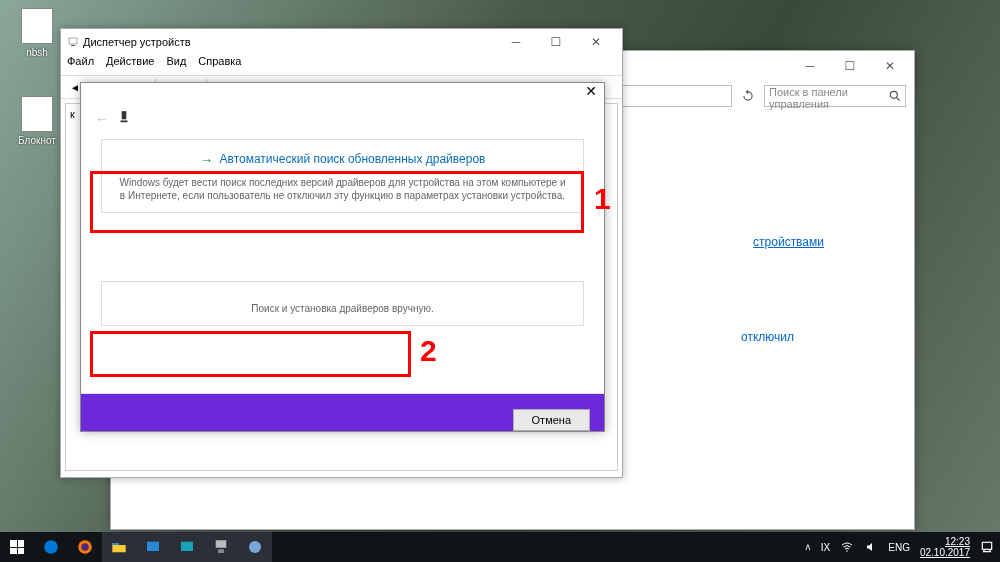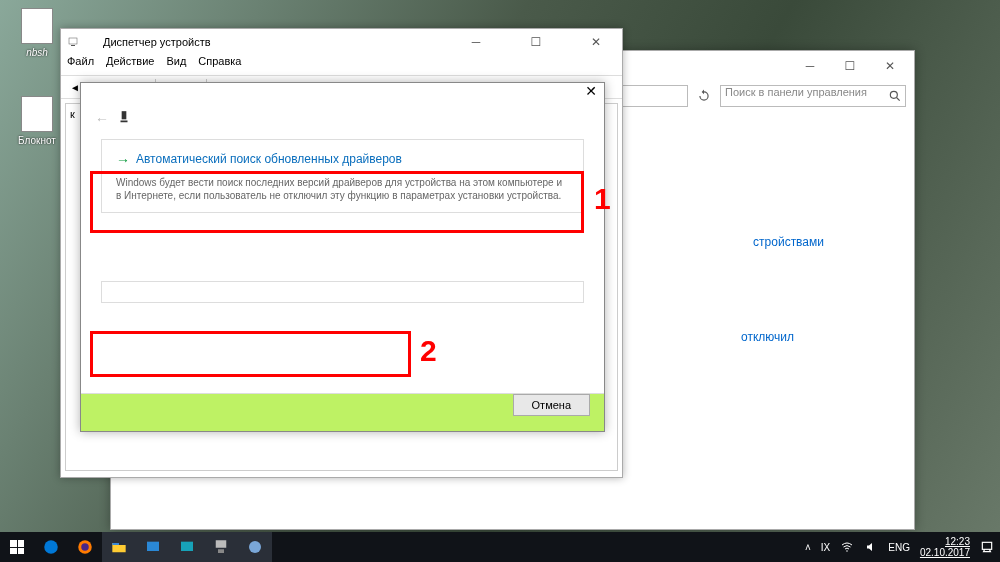--- a/index.html
+++ b/index.html
@@ -11,62 +11,62 @@
   
   .desktop-icon { position:absolute; width:50px; text-align:center; color:#fff; font-size:10px; text-shadow:0 0 2px #000; }
   .desktop-icon .box { width:32px; height:36px; margin:0 auto 3px; background:#fff; border:1px solid #888; }
   
   .cp-window { position:absolute; left:110px; top:50px; width:805px; height:480px; background:#fff; border:1px solid #aaa; box-shadow:0 0 10px rgba(0,0,0,.3);}
   .cp-titlebar{ height:30px; display:flex; justify-content:flex-end; align-items:center; padding-right:4px;}
   .cp-btn{ width:40px; height:26px; display:flex; align-items:center; justify-content:center; font-size:12px; color:#555;}
   .cp-toolbar{ height:30px; display:flex; align-items:center; padding:0 8px; gap:6px;}
   .addr{ flex:1; height:22px; border:1px solid #bbb; background:#fff;}
   .refresh-ico{ width:20px; height:20px; display:flex; align-items:center; justify-content:center; color:#555;}
-  .search{ width:186px; height:22px; border:1px solid #bbb; padding:0 18px 0 4px; font-size:11px; color:#888; position:relative;}
+  .search{ width:142px; height:22px; border:1px solid #bbb; padding:0 18px 0 4px; font-size:11px; color:#888; position:relative;}
   .search .mag{ position:absolute; right:3px; top:3px; width:14px;height:14px; }
   .cp-body{ padding:20px; font-size:12px;}
   .cp-link{ color:#0066cc; padding:4px 0;}
   
   .dm-window{ position:absolute; left:60px; top:28px; width:563px; height:450px; background:#fff; border:1px solid #aaa; box-shadow:0 0 8px rgba(0,0,0,.3);}
-  .dm-title{ height:26px; display:flex; align-items:center; font-size:11px; padding:0 6px;gap:20px;}
+  .dm-title{ height:26px; display:flex; align-items:center; font-size:11px; padding:0 6px;}
   .dm-title .spacer{flex:1;}
   .dm-menubar{ height:20px; display:flex; gap:12px; font-size:11px; padding:0 6px;}
   .dm-toolbar{ height:24px; border-top:1px solid #ddd; border-bottom:1px solid #ddd; display:flex; align-items:center; gap:2px; padding:0 4px;}
   .tb-ico{ width:20px; height:18px; border:1px solid transparent; display:flex;align-items:center;justify-content:center; font-size:10px;}
   .dm-body{ border:1px solid #ccc; margin:4px; height:calc(100% - 80px); padding:4px; font-size:11px;}
   
   .wizard{ position:absolute; left:80px; top:82px; width:525px; height:350px; background:#fff; border:1px solid #888; box-shadow:0 0 10px rgba(0,0,0,.3);}
   .wiz-titlebar{ height:22px; display:flex; justify-content:flex-end;}
   .wiz-close{ width:26px;text-align:center; font-size:14px;}
   .wiz-header{ padding:4px 14px 10px 14px; font-size:11px; display:flex; align-items:center; gap:8px;}
   .wiz-back{ color:#bbb; font-size:14px;}
   .wiz-heading{ padding:6px 26px 4px; font-size:13px; color:#0a6ebd;}
-  .wiz-content{ padding:4px 20px;}
+  .wiz-content{ padding:4px 20px;text-align:center;}
   .option{ border:1px solid #ddd; padding:10px 14px; font-size:11px; margin-bottom:8px; cursor:pointer;}
   .option .arrow{ color:#0a9a3c; font-size:14px; margin-right:6px;}
   .option .ot{ color:#0a6ebd; font-size:12px;}
   .option .od{ color:#666; font-size:10px; margin-top:10px; line-height:1.3;}
   .annot{ position:absolute; border:3px solid #ff0000; pointer-events:none;}
   .annot-num{ position:absolute; color:#ff0000; font-size:30px; font-weight:bold;}
-  .wiz-footer{ position:absolute; bottom:0; left:0; right:0; height:38px; background:#bef264; border-top:1px solid #ddd; display:flex; justify-content:flex-end; align-items:flex-start; padding:0 14px;}
+  .wiz-footer{ position:absolute; bottom:0; left:0; right:0; height:38px; background:#6d28d9; border-top:1px solid #ddd; display:flex; justify-content:flex-end; align-items:flex-end; padding:0 14px;}
   .wiz-cancel{ padding:4px 18px; font-size:11px; border:1px solid #aaa; background:#e8e8e8;}
   
   .taskbar{ position:absolute; left:0; right:0; bottom:0; height:30px; background:#101318; display:flex; align-items:center;}
   .tb-item{ width:34px; height:30px; display:flex; align-items:center; justify-content:center; color:#fff; font-size:14px;}
   .tb-item.active{ background:#2a2f38;}
   .tray{ margin-left:auto; display:flex; align-items:center; color:#fff; font-size:10px; padding:0 6px; gap:10px;}
   .tray .clock{ text-align:right; line-height:1.1;text-decoration:underline;}
   .win-ico{width:14px;height:14px;display:grid;grid-template-columns:1fr 1fr;grid-template-rows:1fr 1fr;gap:1px;}
   .win-ico span{background:#fff;}
   svg{display:block;}
 </style>
 </head>
 <body>
 
-<div class="desktop-icon" style="left:12px;top:8px;font-style:italic;">
+<div class="desktop-icon" style="left:12px;top:8px;">
   <div class="box"></div>
   <span>nbsh</span>
 </div>
 <div class="desktop-icon" style="left:12px;top:80px;margin-top:16px;">
   <div class="box"></div>
   <span>Блокнот</span>
 </div>
 
 <div class="cp-window">
   <div class="cp-titlebar">
@@ -85,21 +85,21 @@
       <span>Поиск в панели управления</span>
       <span class="mag">
         <svg width="14" height="14" viewBox="0 0 24 24">
             <circle cx="10" cy="10" r="6" stroke="#555" stroke-width="2" fill="none"></circle>
             <line x1="15" y1="15" x2="20" y2="20" stroke="#555" stroke-width="2"></line>
           </svg>
       </span>
     </div>
   </div>
   <div class="cp-body">
-    <div style="position:absolute; right:90px; top:180px;" class="cp-link">стройствами</div>
+    <div style="position:absolute; right:90px; top:180px;text-decoration:underline;" class="cp-link">стройствами</div>
     <div style="position:absolute; right:120px; top:275px;" class="cp-link">отключил</div>
   </div>
 </div>
 
 <div class="dm-window">
   <div class="dm-title">
     <span style="margin-right:4px;">
       <svg width="12" height="12" viewBox="0 0 24 24">
           <rect x="4" y="4" width="16" height="12" fill="none" stroke="#555"></rect>
           <rect x="8" y="18" width="8" height="2" fill="#555"></rect>
@@ -149,20 +149,21 @@
         </svg>
     </span>
   </div>
   <div class="wiz-content">
     <div class="option">
       <div><span class="arrow">→</span><span class="ot">Автоматический поиск обновленных драйверов</span></div>
       <div class="od">Windows будет вести поиск последних версий драйверов для устройства на этом компьютере и в Интернете, если пользователь не отключил эту функцию в параметрах установки устройства.</div>
     </div>
     <div style="height:60px;"></div>
     <div class="option">
+      <div class="od">Поиск и установка драйверов вручную.</div>
     </div>
   </div>
   <div class="wiz-footer">
     <button class="wiz-cancel">Отмена</button>
   </div>
 </div>
 
 <div class="annot" style="left:90px;top:171px;width:494px;height:62px;"></div>
 <div class="annot-num" style="left:594px;top:182px;">1</div>
 <div class="annot" style="left:90px;top:331px;width:321px;height:46px;"></div>

